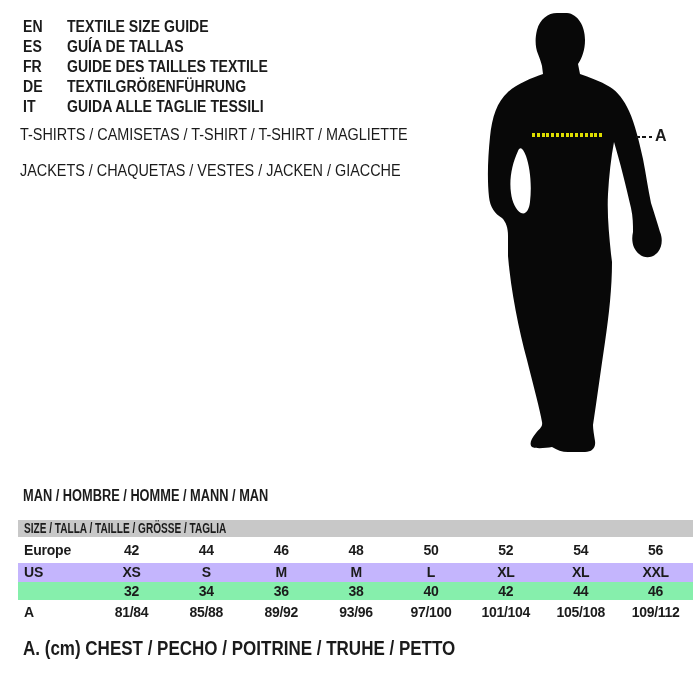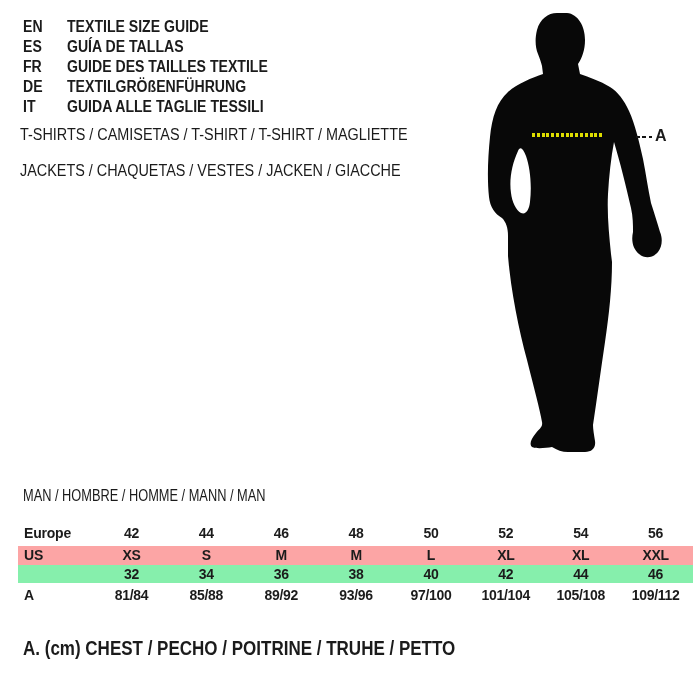--- a/index.html
+++ b/index.html
@@ -26,36 +26,36 @@
     position:absolute;left:532px;top:133px;width:71px;height:4px;
     background:repeating-linear-gradient(90deg,#dedd00 0 3px,transparent 3px 4.8px);
   }
   .dash-line{
     position:absolute;left:636px;top:136px;width:16px;height:2px;
     background:repeating-linear-gradient(90deg,#141414 0 4px,transparent 4px 6.4px);
   }
   .marker-a{position:absolute;left:655px;top:128px;font-size:16px;font-weight:bold;line-height:16px;}
 
   
-  .section-title{left:23px;top:488px;font-size:16px;font-weight:normal;line-height:16px;}
+  .section-title{left:23px;top:488px;font-size:16px;font-weight:bold;line-height:16px;}
   .section-title .cond{transform:scaleX(.8);}
 
   
   .size-table{position:absolute;left:18px;top:520px;width:675px;}
   .thead{
     height:17px;line-height:17px;background:#c8c8c8;
     font-size:14px;font-weight:bold;padding-left:6px;box-sizing:border-box;
   }
   .thead .cond{transform:scaleX(.72);}
   .trow{display:grid;grid-template-columns:76px repeat(8,1fr);align-items:center;
     font-size:14px;font-weight:bold;letter-spacing:-0.2px;}
   .trow .tlabel{padding-left:6px;text-align:left;}
   .trow .tval{text-align:center;letter-spacing:-0.3px;}
   .r-europe{height:26px;line-height:22px;background:#ffffff;}
-  .r-us{height:19px;line-height:19px;background:#fca5a5;}
+  .r-us{height:19px;line-height:19px;background:#c4b5fd;}
   .r-num{height:18px;line-height:18px;background:#86efac;}
   .r-a{height:24px;line-height:24px;background:#ffffff;}
 
   
   .footnote{left:23px;top:640px;font-size:20px;font-weight:bold;line-height:16px;}
   .footnote .cond{transform:scaleX(.85);}
 </style>
 </head>
 <body>
 
@@ -110,20 +110,23 @@
 
 <div class="dots"></div>
 <div class="dash-line"></div>
 <div class="marker-a">A</div>
 
 <div class="abs section-title">
   <span class="cond">MAN / HOMBRE / HOMME / MANN / MAN</span>
 </div>
 
 <div class="size-table">
+  <div class="thead">
+    <span class="cond">SIZE / TALLA / TAILLE / GRÖSSE / TAGLIA</span>
+  </div>
 
   <div class="trow r-europe">
     <span class="tlabel">Europe</span>
     <span class="tval">42</span>
     <span class="tval">44</span>
     <span class="tval">46</span>
     <span class="tval">48</span>
     <span class="tval">50</span>
     <span class="tval">52</span>
     <span class="tval">54</span>

